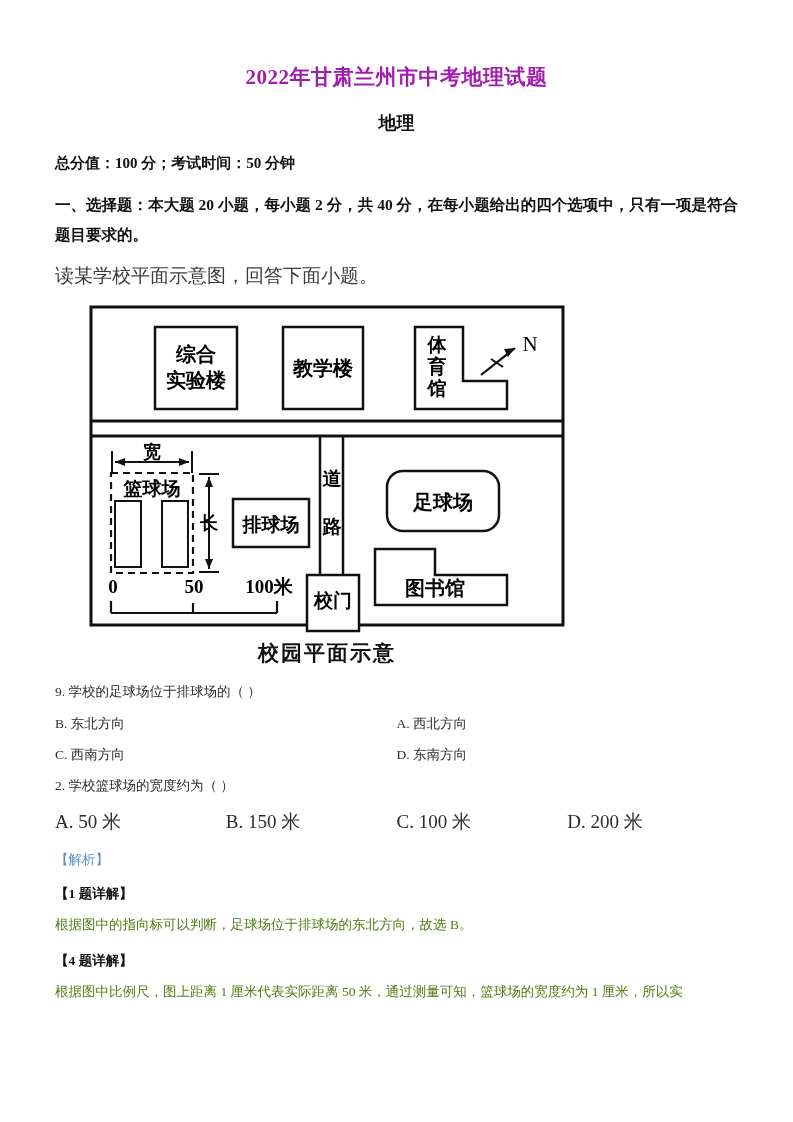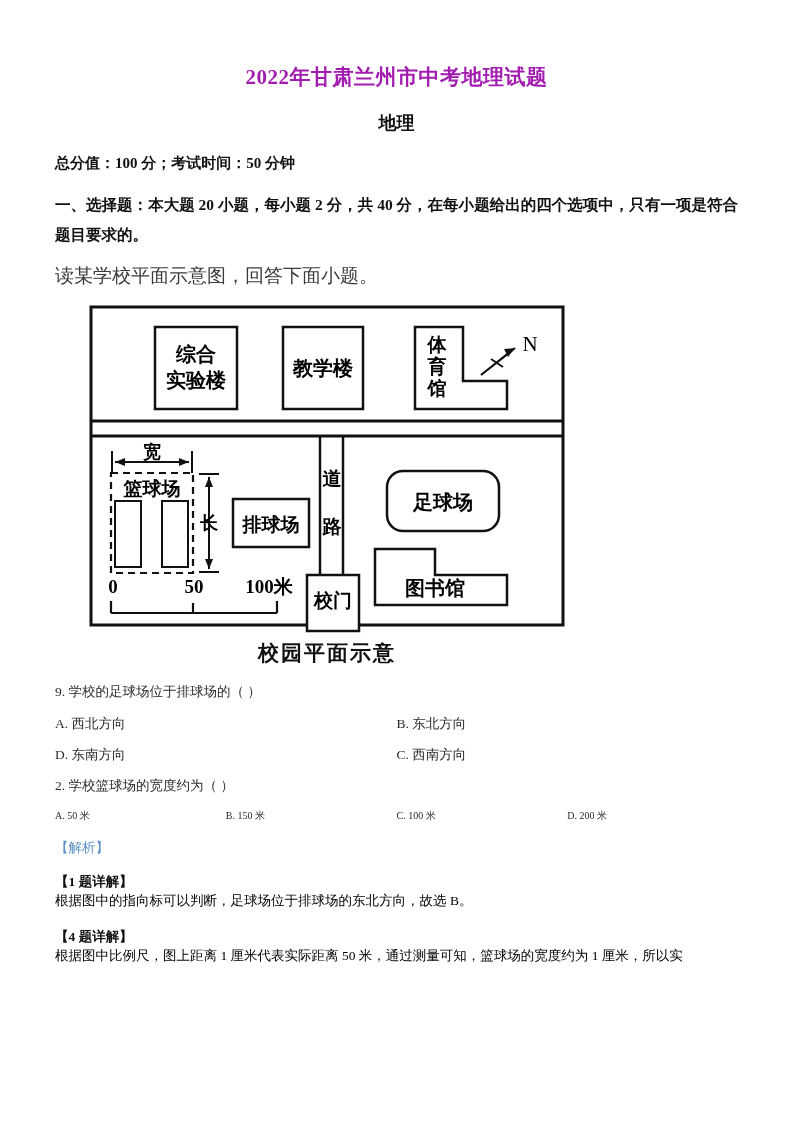--- a/index.html
+++ b/index.html
@@ -73,28 +73,28 @@
     font-size:13.5px;
     color:#2b2b2b;
     margin-bottom:14px;
   }
   .opts-2col {
     display:flex;
     margin-bottom:13px;
   }
   .opts-2col > div { width:50%; font-size:13.5px; color:#2b2b2b; }
   .opts-4col { display:flex; margin-bottom:4px; }
-  .opts-4col > div { width:25%; font-size:10px; color:#2b2b2b; }
+  .opts-4col > div { width:25%; font-size:19px; color:#2b2b2b; }
 
   
   .ans-line { font-size:13.5px; margin-top:16px; color:#222; }
   .tag-blue { color:#5b8fc7; }
   .ana-line { font-size:13.5px; margin-top:16px; color:#5b8fc7; }
   .detail-head { font-size:13.5px; font-weight:bold; margin-top:16px; color:#111; }
-  .detail-body { font-size:13.5px; margin-top:0; color:#000000; line-height:1.5; }
+  .detail-body { font-size:13.5px; margin-top:12px; color:#4d7c0f; line-height:1.5; }
   .map-label { font-family:"Liberation Serif","DejaVu Serif",serif; font-weight:bold; }
 </style>
 </head>
 <body>
 
 <div class="page">
 
   <div class="doc-title">2022年甘肃兰州市中考地理试题</div>
   <div class="doc-subject">地理</div>
   <div class="doc-meta">总分值：100 分；考试时间：50 分钟</div>
@@ -182,26 +182,26 @@
         <text x="348" y="292" text-anchor="middle" font-size="20" class="map-label">图书馆</text>
 
       </svg>
     </div>
     <div class="map-caption">校园平面示意</div>
   </div>
 
   <div class="q-block">
     <div class="q-stem">9. 学校的足球场位于排球场的（        ）</div>
     <div class="opts-2col">
+      <div>B.  东北方向</div>
       <div>A.  西北方向</div>
-      <div>B.  东北方向</div>
     </div>
     <div class="opts-2col">
+      <div>C.  西南方向</div>
       <div>D.  东南方向</div>
-      <div>C.  西南方向</div>
     </div>
   </div>
 
   <div class="q-block" style="margin-top:4px">
     <div class="q-stem">2. 学校篮球场的宽度约为（        ）</div>
     <div class="opts-4col">
       <div>A. 50 米</div>
       <div>B. 150 米</div>
       <div>C. 100 米</div>
       <div>D. 200 米</div>

